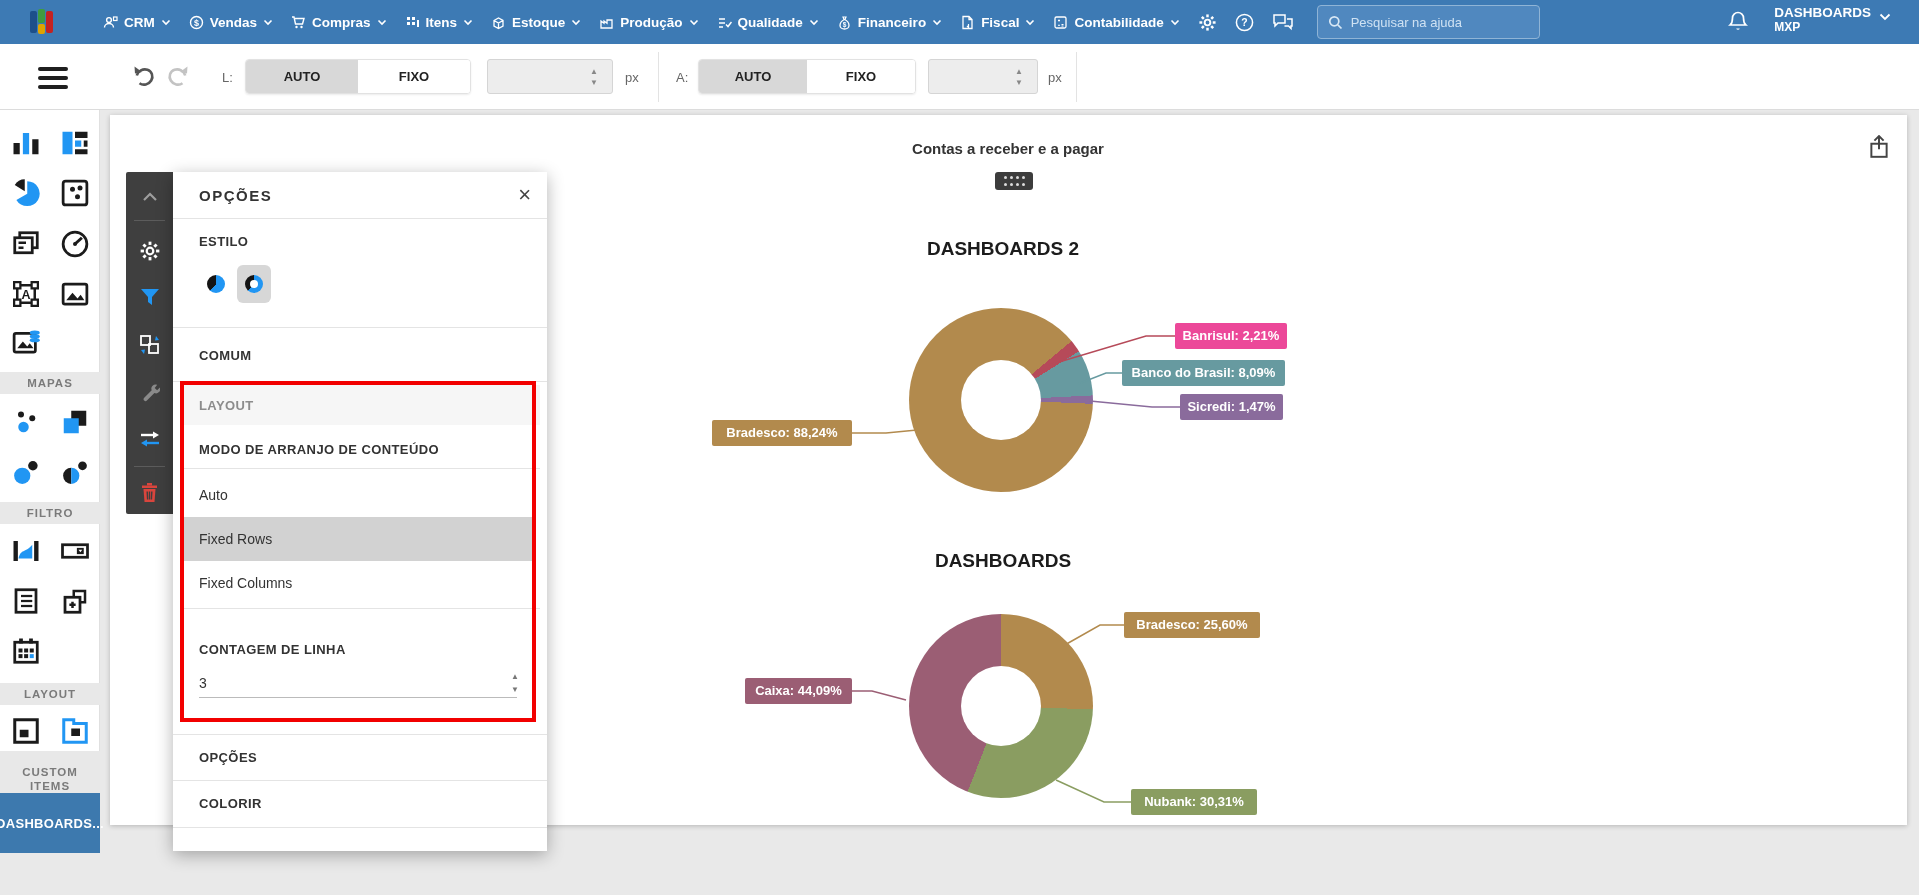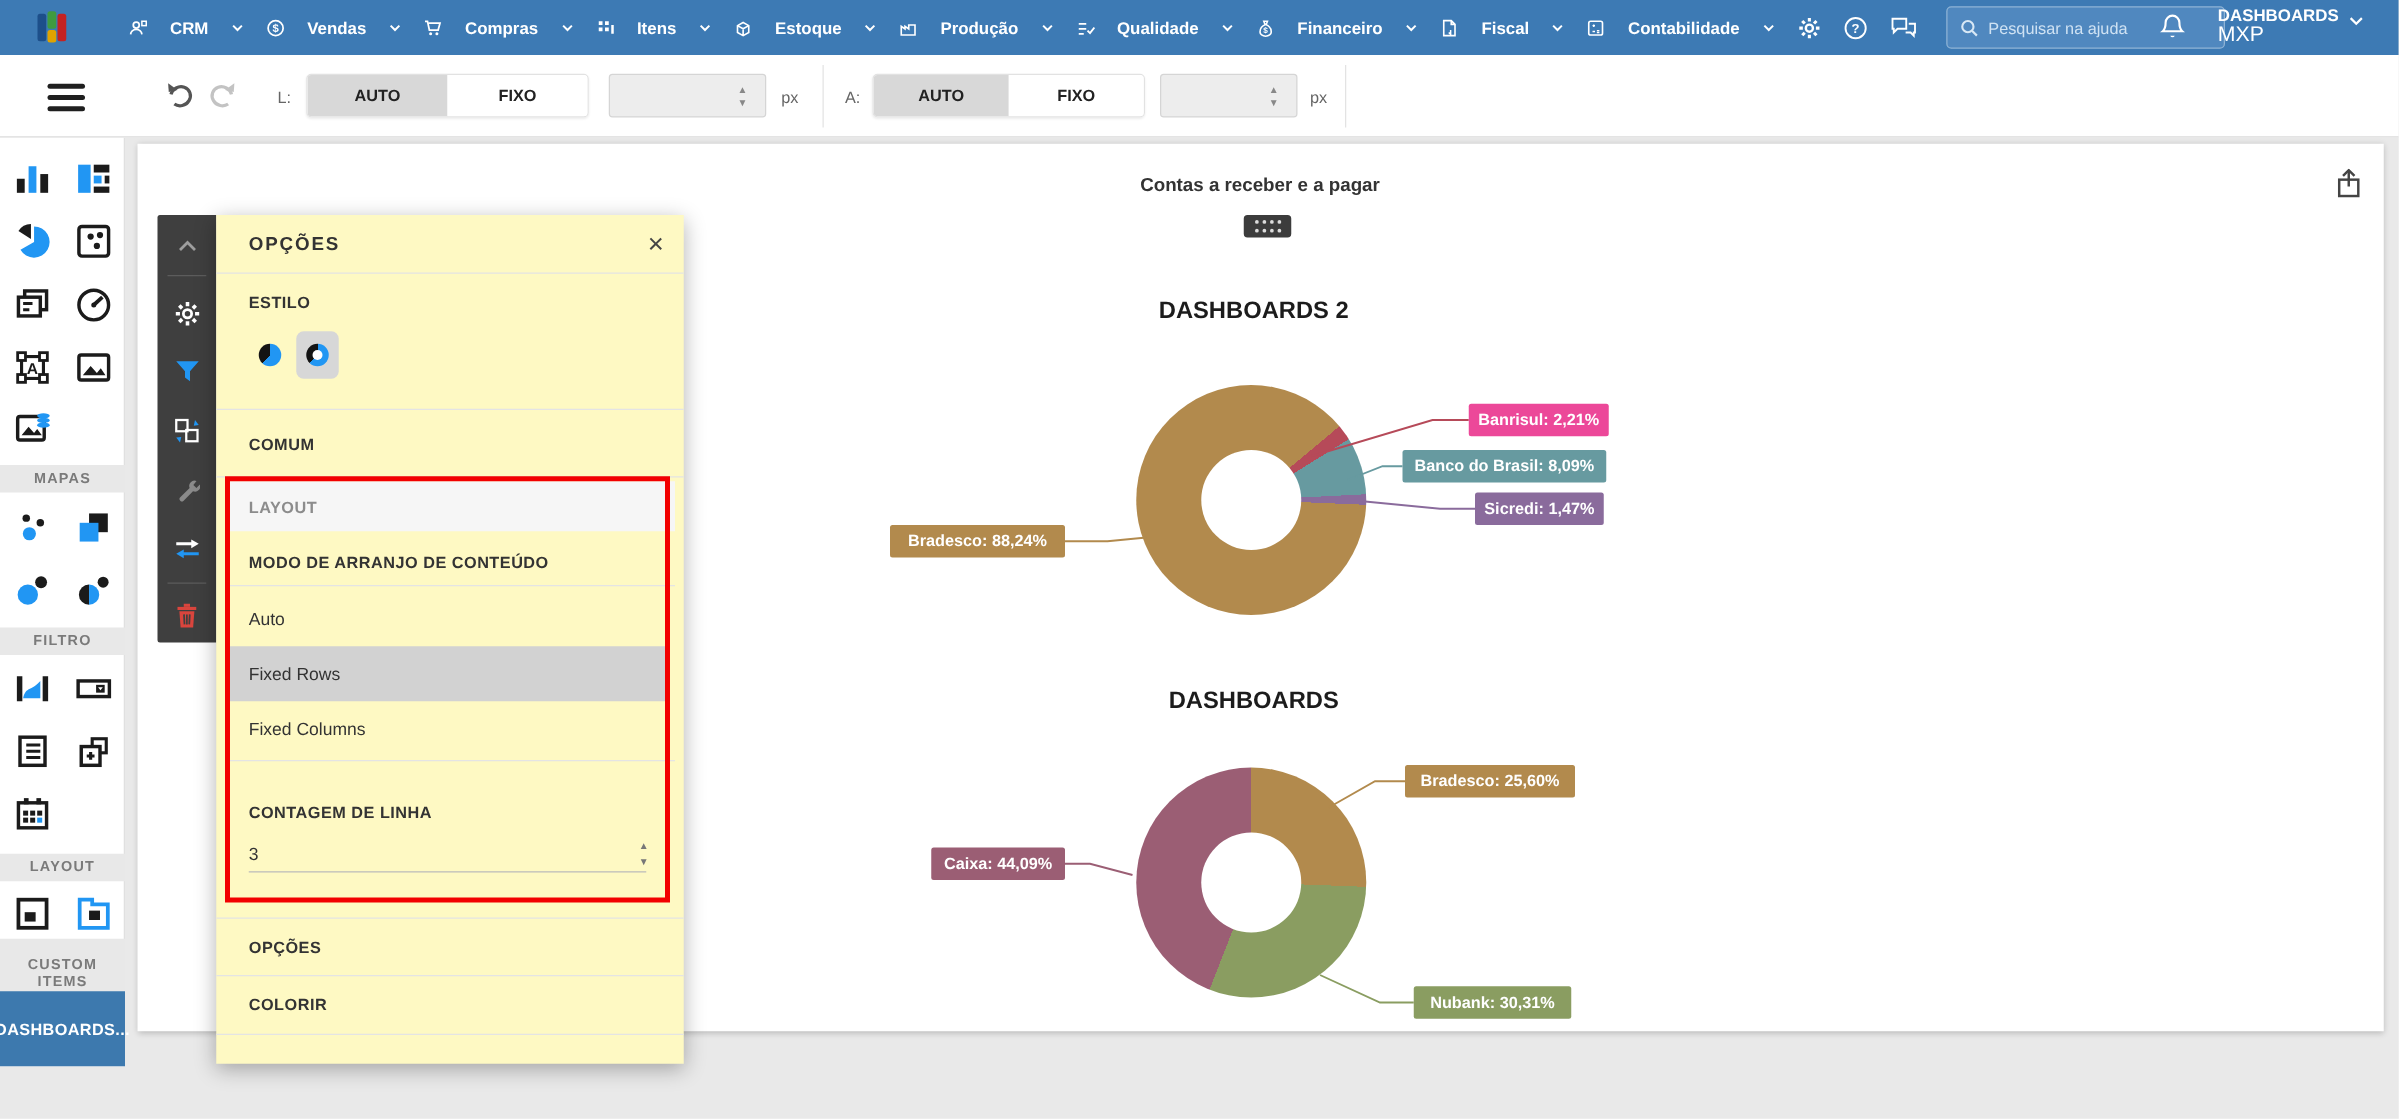--- a/index.html
+++ b/index.html
@@ -4,30 +4,30 @@
 <style>
   * { margin:0; padding:0; box-sizing:border-box; }
   html,body { width:1919px; height:895px; overflow:hidden; }
   body { font-family:"Liberation Sans", sans-serif; background:#e9e9e9; position:relative; }
   .abs { position:absolute; }
 
   
   #topbar { position:absolute; left:0; top:0; width:1919px; height:44px; background:#3d7ab4; display:flex; align-items:center; z-index:40; }
   #logo { width:26px; height:26px; margin-left:30px; position:relative; }
   #logo span { position:absolute; border-radius:2px; }
-  .menu { display:flex; align-items:center; gap:18px; color:#fff; font-size:13.5px; font-weight:bold; margin:0 9px; cursor:pointer; white-space:nowrap; }
+  .menu { display:flex; align-items:center; gap:6px; color:#fff; font-size:13.5px; font-weight:bold; margin:0 9px; cursor:pointer; white-space:nowrap; }
   .menu svg { display:block; }
   #menus { display:flex; align-items:center; margin-left:38px; }
   .tb-icon { margin:0 9px; cursor:pointer; display:flex; align-items:center; }
   #help-search { margin-left:14px; width:223px; height:34px; background:#5088bf; border:1px solid #8fb4d6; border-radius:4px; display:flex; align-items:center; padding:0 10px; gap:8px; }
   #help-search input { background:transparent; border:none; outline:none; color:#0f172a; font-size:13px; width:160px; font-family:"Liberation Sans",sans-serif; }
   #help-search input::placeholder { color:#cfe2f3; }
   #account { position:absolute; right:28px; top:5px; color:#fff; display:flex; align-items:flex-start; gap:8px; cursor:pointer; }
   #account .nm { font-size:13.5px; font-weight:bold; line-height:16px; }
-  #account .org { font-size:17px; font-weight:normal; line-height:13px; }
+  #account .org { font-size:12px; font-weight:bold; line-height:13px; }
   #bell { position:absolute; right:170px; top:10px; cursor:pointer; }
 
   
   #toolbar { position:absolute; left:0; top:44px; width:1919px; height:66px; background:#fff; border-bottom:1px solid #dcdcdc; z-index:30; }
   #hamburger { position:absolute; left:38px; top:67px; width:30px; cursor:pointer; }
   #hamburger div { height:3.5px; background:#1f1f1f; border-radius:2px; margin-bottom:5.5px; }
   .tlbl { position:absolute; font-size:13px; color:#666; top:70px; }
   .seg { position:absolute; top:59px; height:35px; display:flex; border:1px solid #e2e2e2; border-radius:4px; overflow:hidden; box-shadow:0 1px 2px rgba(0,0,0,.08); }
   .seg div { width:50%; display:flex; align-items:center; justify-content:center; font-size:13px; font-weight:bold; color:#222; cursor:pointer; }
   .seg .on { background:#d8d8d8; }
@@ -54,21 +54,21 @@
   .donut .hole { position:absolute; left:52px; top:52px; width:80px; height:80px; background:#fff; border-radius:50%; }
   .chip { position:absolute; height:26px; line-height:26px; text-align:center; color:#fff; font-size:13px; font-weight:bold; border-radius:2px; z-index:3; white-space:nowrap; }
   #leaders { position:absolute; left:0; top:0; width:1919px; height:895px; z-index:2; pointer-events:none; }
 
   
   #toolstrip { position:absolute; left:126px; top:172px; width:47px; height:342px; background:#3f3f3f; z-index:45; border-radius:2px 0 0 2px; }
   .strip-ic { position:absolute; left:0; width:47px; display:flex; justify-content:center; cursor:pointer; }
   .strip-div { position:absolute; left:8px; width:31px; height:1px; background:#5c5c5c; }
 
   
-  #panel { position:absolute; left:173px; top:172px; width:374px; height:679px; background:#fef9c3; box-shadow:0 4px 16px rgba(0,0,0,.3); z-index:50; }
+  #panel { position:absolute; left:173px; top:172px; width:374px; height:679px; background:#ffffff; box-shadow:0 4px 16px rgba(0,0,0,.3); z-index:50; }
   #panel-header { position:absolute; left:0; top:0; width:100%; height:47px; border-bottom:1px solid #e4e4e4; display:flex; align-items:center; }
   #panel-title { margin-left:26px; font-size:15px; font-weight:bold; letter-spacing:1.5px; color:#333; }
   #panel-close { position:absolute; right:16px; top:10px; font-size:22px; color:#444; cursor:pointer; line-height:26px; }
   .p-label { position:absolute; left:26px; font-size:13px; font-weight:bold; color:#333; letter-spacing:.4px; }
   .p-gray { color:#8c8c8c; }
   .hdiv { position:absolute; left:0; width:374px; height:1px; background:#e4e4e4; }
   .style-btn { position:absolute; top:93px; width:34px; height:38px; border-radius:6px; display:flex; align-items:center; justify-content:center; cursor:pointer; }
   .style-btn.sel { background:#d7d7d7; }
   .mini-pie { width:18px; height:18px; border-radius:50%; background:conic-gradient(from 225deg,#141414 0 135deg,#2196f3 135deg 360deg); position:relative; }
   .mini-donut .dh { position:absolute; left:5px; top:5px; width:8px; height:8px; border-radius:50%; background:#fff; }

